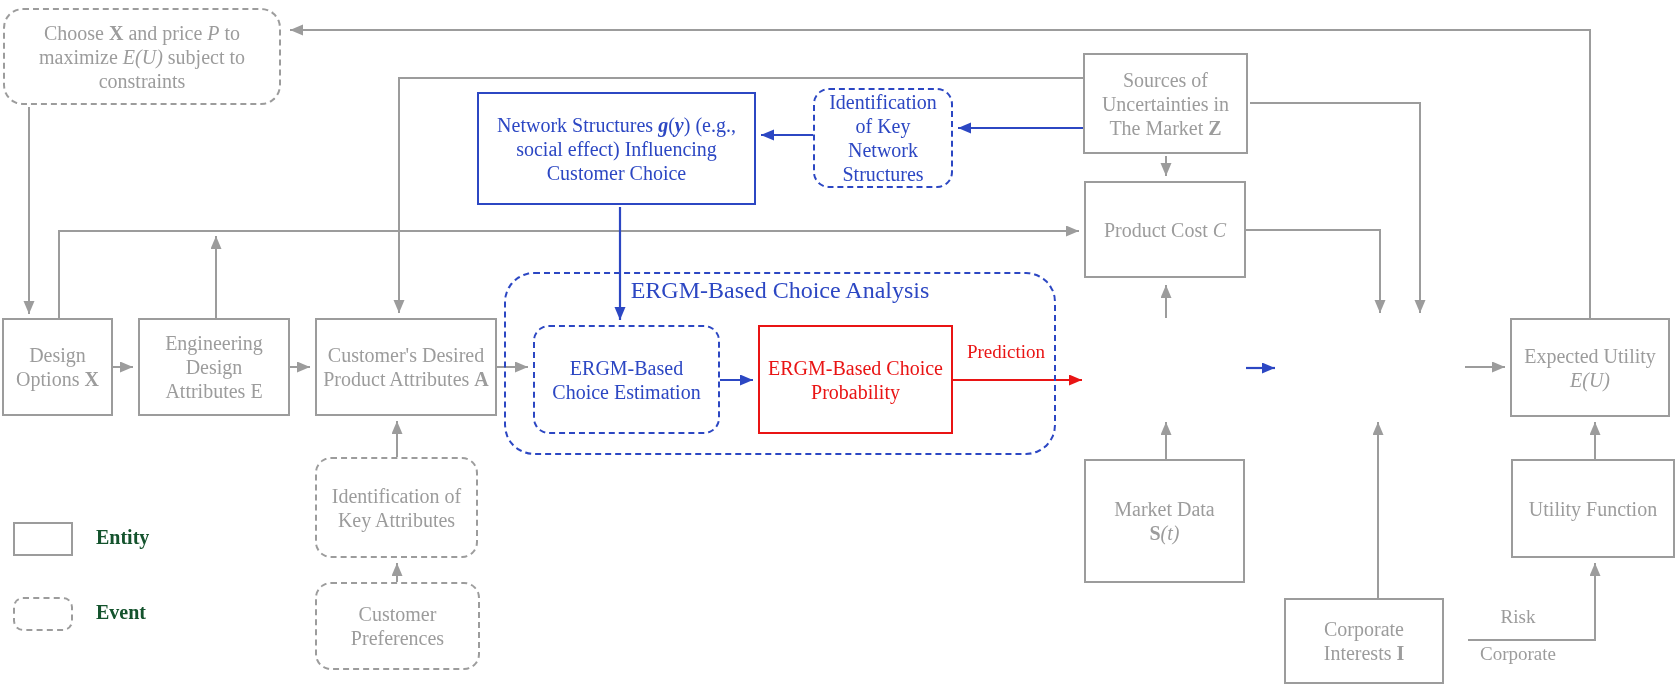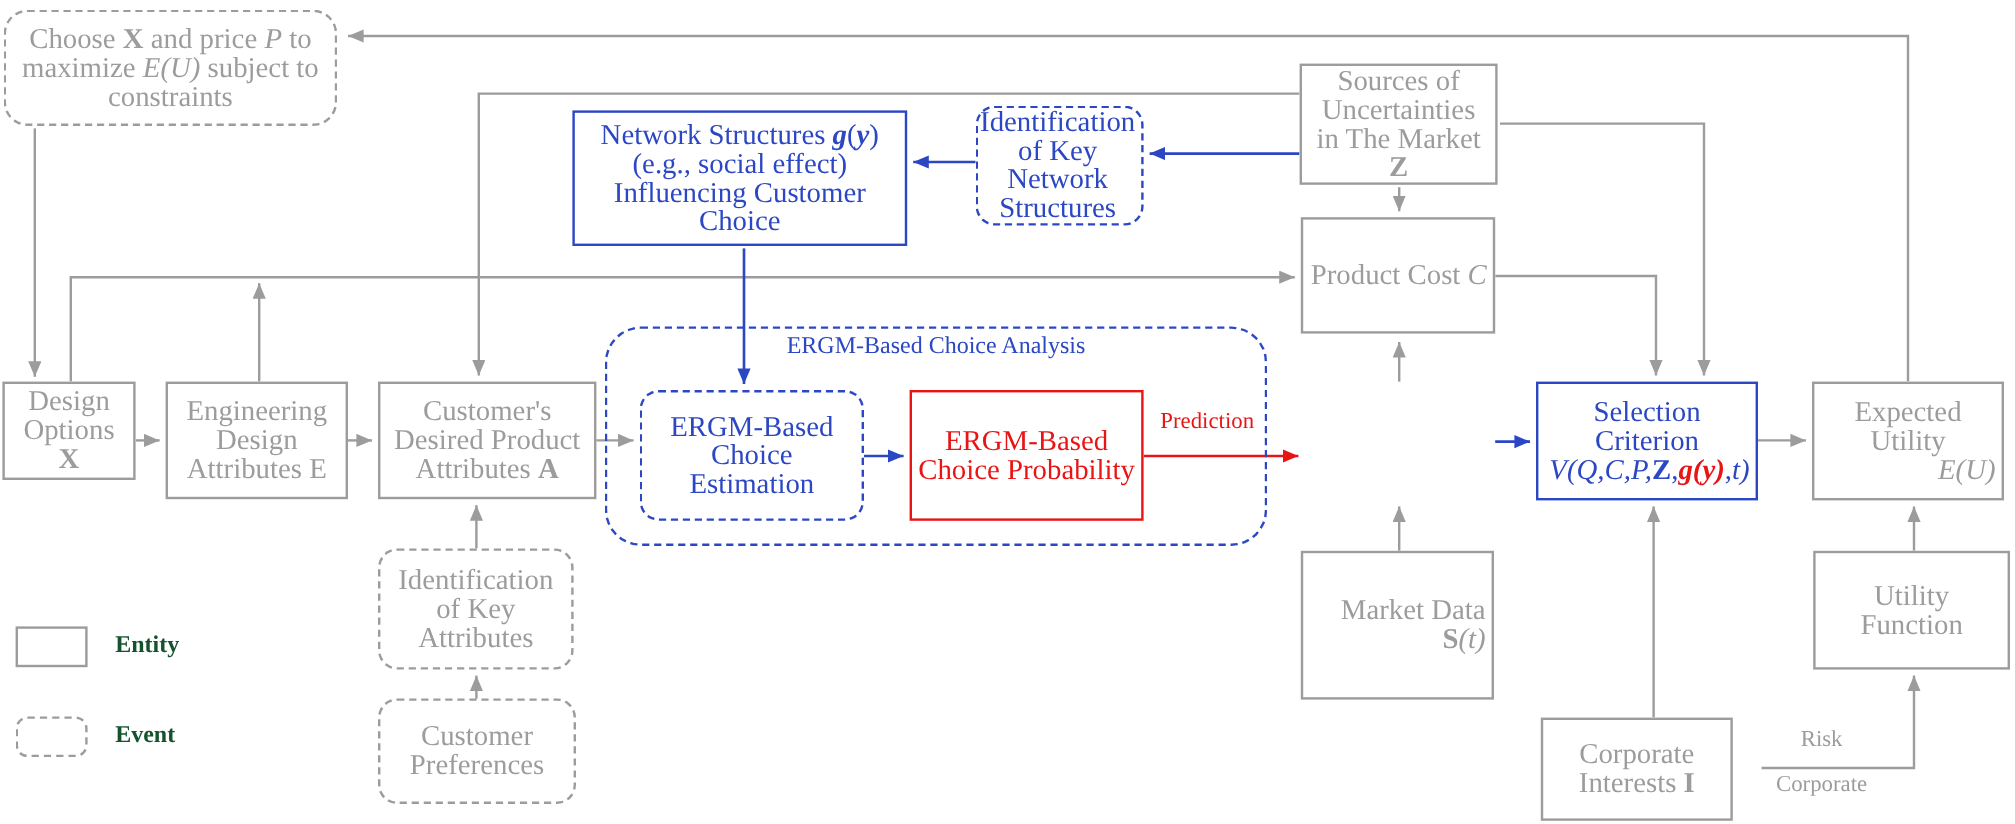--- a/index.html
+++ b/index.html
@@ -1,25 +1,25 @@
 <!DOCTYPE html>
 <html><head>
 <meta charset="utf-8">
 <style>
   html,body{margin:0;padding:0;background:#fff;}
   .canvas{position:relative;width:1679px;height:687px;background:#ffffff;
           font-family:"Liberation Serif","DejaVu Serif",serif;overflow:hidden;}
   svg.wires{position:absolute;left:0;top:0;z-index:1;}
   .node{position:absolute;box-sizing:border-box;display:flex;flex-direction:column;
-        align-items:flex-end;justify-content:center;text-align:center;
-        font-size:24px;line-height:24px;padding:2px 5px;background:#fff;z-index:2;}
+        align-items:center;justify-content:center;text-align:center;
+        font-size:20px;line-height:24px;padding:2px 5px;background:#fff;z-index:2;}
   .group{position:absolute;box-sizing:border-box;z-index:2;background:transparent;
          border:2px dashed #2c47c3;border-radius:30px;}
   .group-title{position:absolute;left:0;right:0;top:3px;text-align:center;
-         font-size:20px;color:#2c47c3;}
+         font-size:24px;color:#2c47c3;}
   .solid{border:2px solid;}
   .dashed{border:2px dashed;border-radius:16px;}
   .c-gray{color:#9c9c9c;border-color:#9c9c9c;}
   .c-blue{color:#2c47c3;border-color:#2c47c3;}
   .c-red{color:#e91414;border-color:#e91414;}
   .floating{position:absolute;z-index:3;font-size:19px;line-height:22px;text-align:center;}
   .sg-b{font-weight:bold;}
   .sg-i{font-style:italic;}
   .sg-bi{font-weight:bold;font-style:italic;}
   .sg-bir{font-weight:bold;font-style:italic;color:#e91414;}
@@ -92,45 +92,41 @@
   </div>
 
   <div class="node solid c-gray" style="left:1083px;top:53px;width:165px;height:101px;">
     <div><span class="">Sources of Uncertainties in The Market </span><span class="sg-b">Z</span></div>
   </div>
 
   <div class="node solid c-gray" style="left:1084px;top:181px;width:162px;height:97px;">
     <div><span class="">Product Cost </span><span class="sg-i">C</span></div>
   </div>
 
-  <div class="node solid c-gray" style="left:2px;top:318px;width:111px;height:82px;">
+  <div class="node solid c-gray" style="left:2px;top:318px;width:111px;height:98px;">
     <div><span class="">Design Options </span><span class="sg-b">X</span></div>
   </div>
 
   <div class="node solid c-gray" style="left:138px;top:318px;width:152px;height:98px;">
     <div><span class="">Engineering Design Attributes E</span></div>
   </div>
 
   <div class="node solid c-gray" style="left:315px;top:318px;width:182px;height:98px;">
     <div><span class="">Customer's Desired Product Attributes </span><span class="sg-b">A</span></div>
   </div>
 
   <div class="node dashed c-blue" style="left:533px;top:325px;width:187px;height:109px;">
     <div><span class="">ERGM-Based Choice Estimation</span></div>
   </div>
 
   <div class="node solid c-red" style="left:758px;top:325px;width:195px;height:109px;">
     <div><span class="">ERGM-Based Choice Probability</span></div>
   </div>
 
 
-  <div class="node solid c-blue" style="left:1280px;top:318px;width:185px;height:99px;">
-    <div><span class="">Selection Criterion</span></div>
-    <div><span class="sg-i">V(Q,C,P,</span><span class="sg-b">Z</span><span class="">,</span><span class="sg-bir">g(y)</span><span class="">,</span><span class="sg-i">t</span><span class="sg-i">)</span></div>
-  </div>
 
   <div class="node solid c-gray" style="left:1510px;top:318px;width:160px;height:99px;">
     <div><span class="">Expected Utility</span></div>
     <div><span class="sg-i">E(U)</span></div>
   </div>
 
   <div class="node solid c-gray" style="left:1511px;top:459px;width:164px;height:99px;">
     <div><span class="">Utility Function</span></div>
   </div>
 

